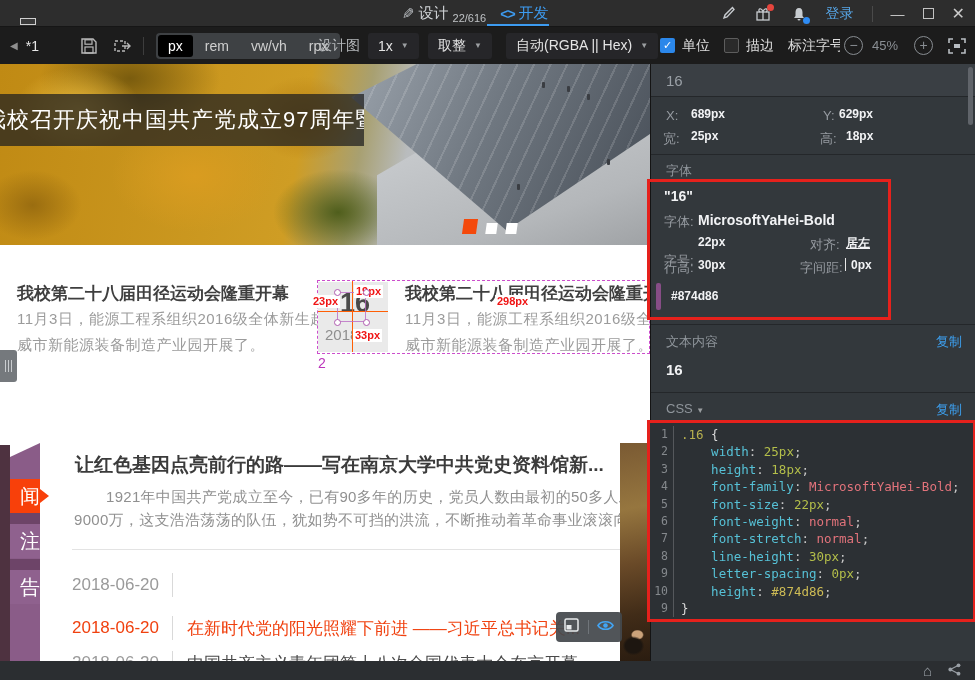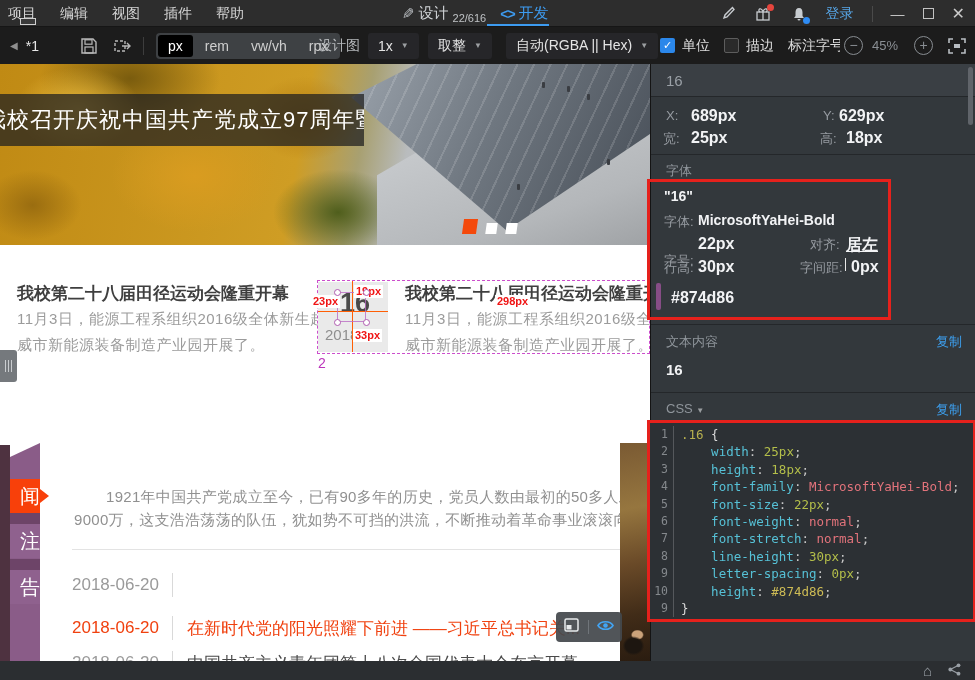--- a/index.html
+++ b/index.html
@@ -138,21 +138,21 @@
     background:rgba(68,72,76,.93); border-radius:4px; display:flex; align-items:center;
     justify-content:space-evenly; z-index:7; }
   .fb-sep { width:1px; height:14px; background:#70757a; }
 
   
   .inspector { position:absolute; left:650px; top:64px; width:325px; height:597px;
     background:#33383c; border-left:1px solid #141414; }
   .insp-header { position:absolute; left:0; top:0; width:325px; height:33px; background:#3a3f44;
     border-bottom:1px solid #24272a; color:#9aa0a6; font-size:15px; line-height:33px; padding-left:15px; }
   .lab { position:absolute; color:#969ba1; font-size:13px; }
-  .val { position:absolute; color:#f2f3f5; font-size:16px; font-weight:bold; }
+  .val { position:absolute; color:#f2f3f5; font-size:12px; font-weight:bold; }
   .insp-div { position:absolute; left:0; width:325px; height:1px; background:#24272a; }
   .sec-label { position:absolute; color:#8f959b; font-size:13px; }
   .copy-link { position:absolute; right:13px; color:#3da0f0; font-size:13px; }
   .red-box { position:absolute; border:3px solid #e6211c; }
   .swatch { position:absolute; width:5px; height:27px; background:#874d86; border-radius:2px; }
   .text-cursor { position:absolute; width:1px; height:13px; background:#e8e8e8; }
   .scroll-thumb { position:absolute; right:2px; top:3px; width:5px; height:58px; background:#60646a; border-radius:3px; }
 
   .code-area { position:absolute; left:0; top:0; right:0; bottom:0; background:#2c3034;
     font-family:"DejaVu Sans Mono","Liberation Mono",monospace; font-size:12.5px; padding-top:3px; overflow:hidden; }
@@ -167,27 +167,20 @@
   .bottombar { position:absolute; left:0; top:661px; width:975px; height:19px; background:#2b2e31;
     display:flex; align-items:center; justify-content:flex-end; gap:16px; padding-right:14px; z-index:9; }
   .bb-home { color:#9aa0a6; font-size:15px; line-height:14px; }
 </style>
 </head>
 <body>
 
 <div class="app">
 
   <div class="titlebar">
-    <div class="menus" id="menu-row">
-        <span class="menu-item">项目</span>
-        <span class="menu-item">编辑</span>
-        <span class="menu-item">视图</span>
-        <span class="menu-item">插件</span>
-        <span class="menu-item">帮助</span>
-      </div>
     <div class="logo-artifact"></div>
     <div class="tb-center">
       <span class="pencil-icon">✎</span>
       <span class="design-label">设计</span>
       <span class="design-count">22/616</span>
       <span class="code-glyph">&lt;&gt;</span>
       <span class="dev-label">开发</span>
     </div>
     <div class="dev-underline"></div>
     <div class="tb-right">
@@ -358,20 +351,21 @@
           <span>注</span>
         </div>
         <div class="side-tab" style="top: 506px; height: 34px; background: rgb(143, 97, 142);">
           <span>告</span>
         </div>
         <div class="side-band" style="top: 449px; height: 11px;"></div>
         <div class="side-band" style="top: 495px; height: 11px;"></div>
         <div class="side-arrow"></div>
       </div>
 
+    <div class="feature-title">让红色基因点亮前行的路——写在南京大学中共党史资料馆新...</div>
     <div class="feature-para" style="left:106px; top:424px;">1921年中国共产党成立至今，已有90多年的历史，党员人数由最初的50多人发展到近</div>
     <div class="feature-para" style="left:74px; top:447px;">
       <span>9000万，这支浩浩荡荡的队伍，犹如势不可挡的洪流，不断推动着革命事业滚滚向...</span><span class="more-link">[详情]</span>
     </div>
     <div class="list-divider"></div>
     <div id="news-rows">
         <div class="news-row" style="top: 508px;">
           <span class="nr-date">2018-06-20</span>
           <span class="nr-sep"></span>
         </div>

